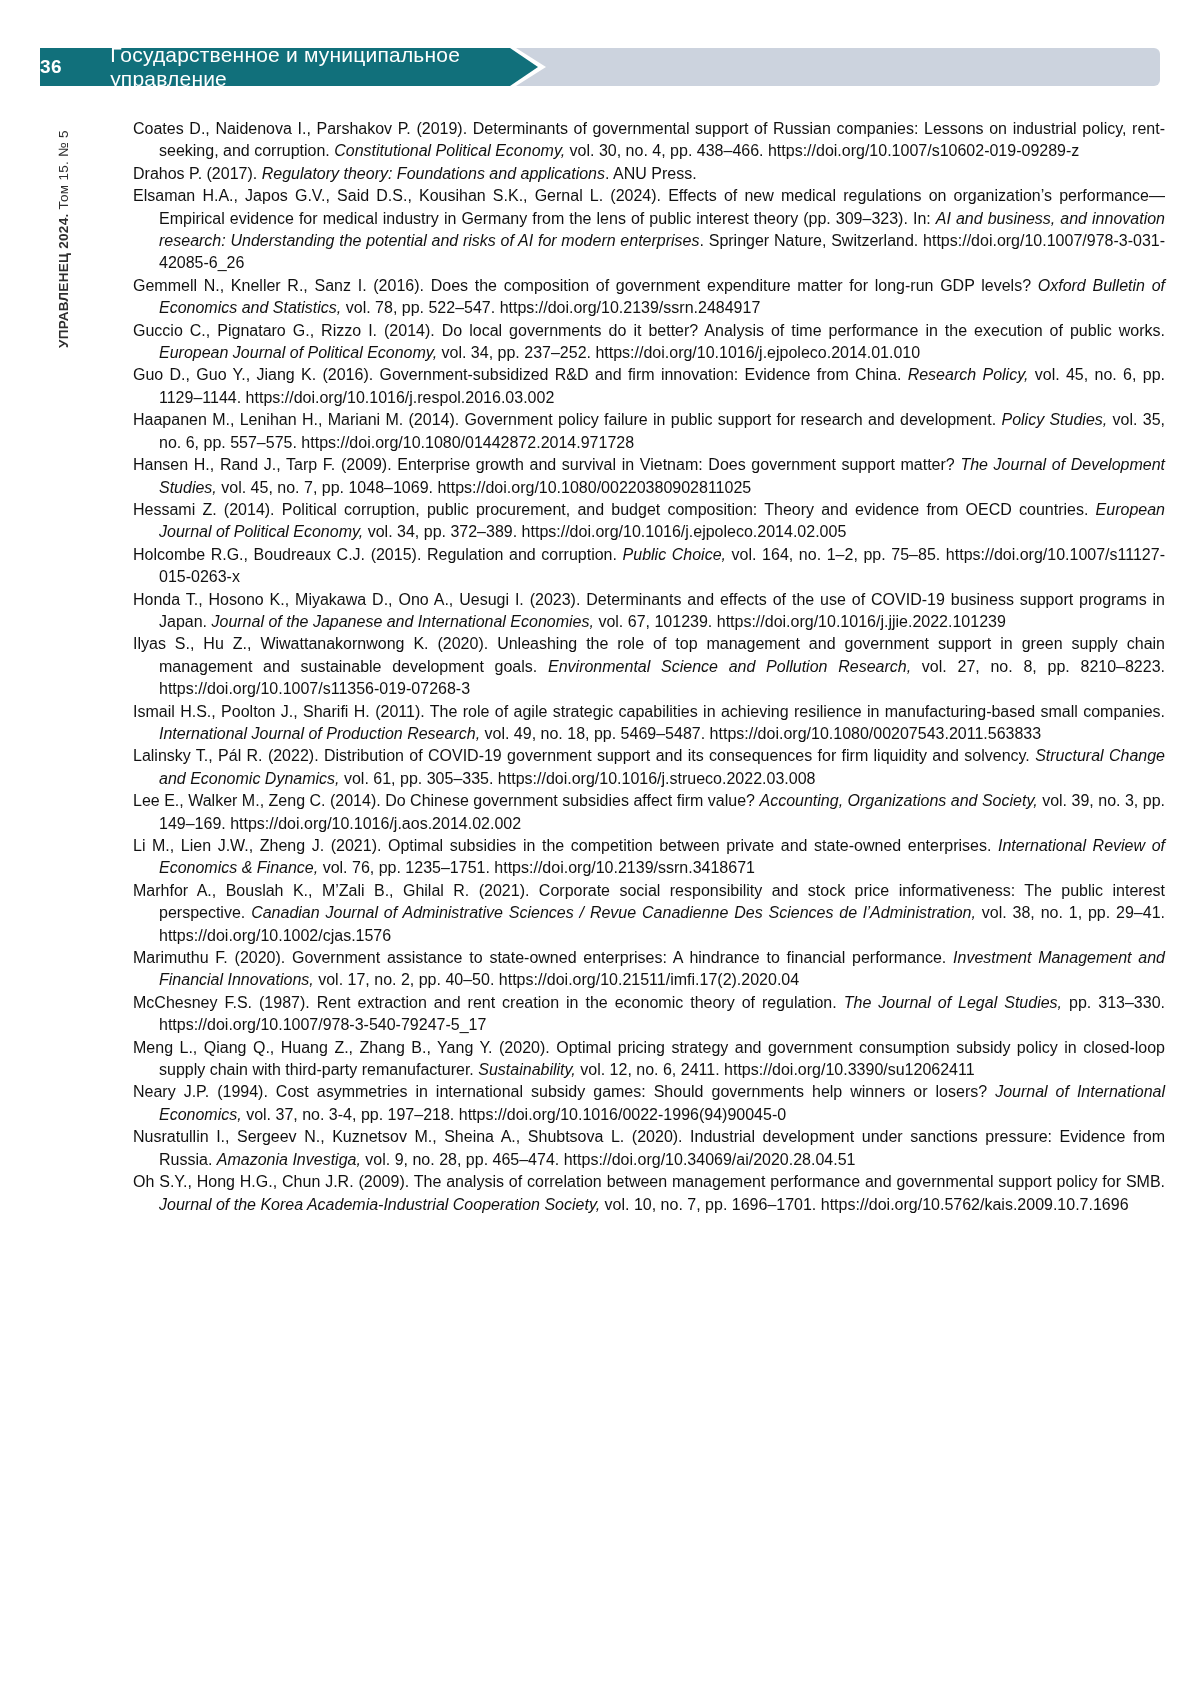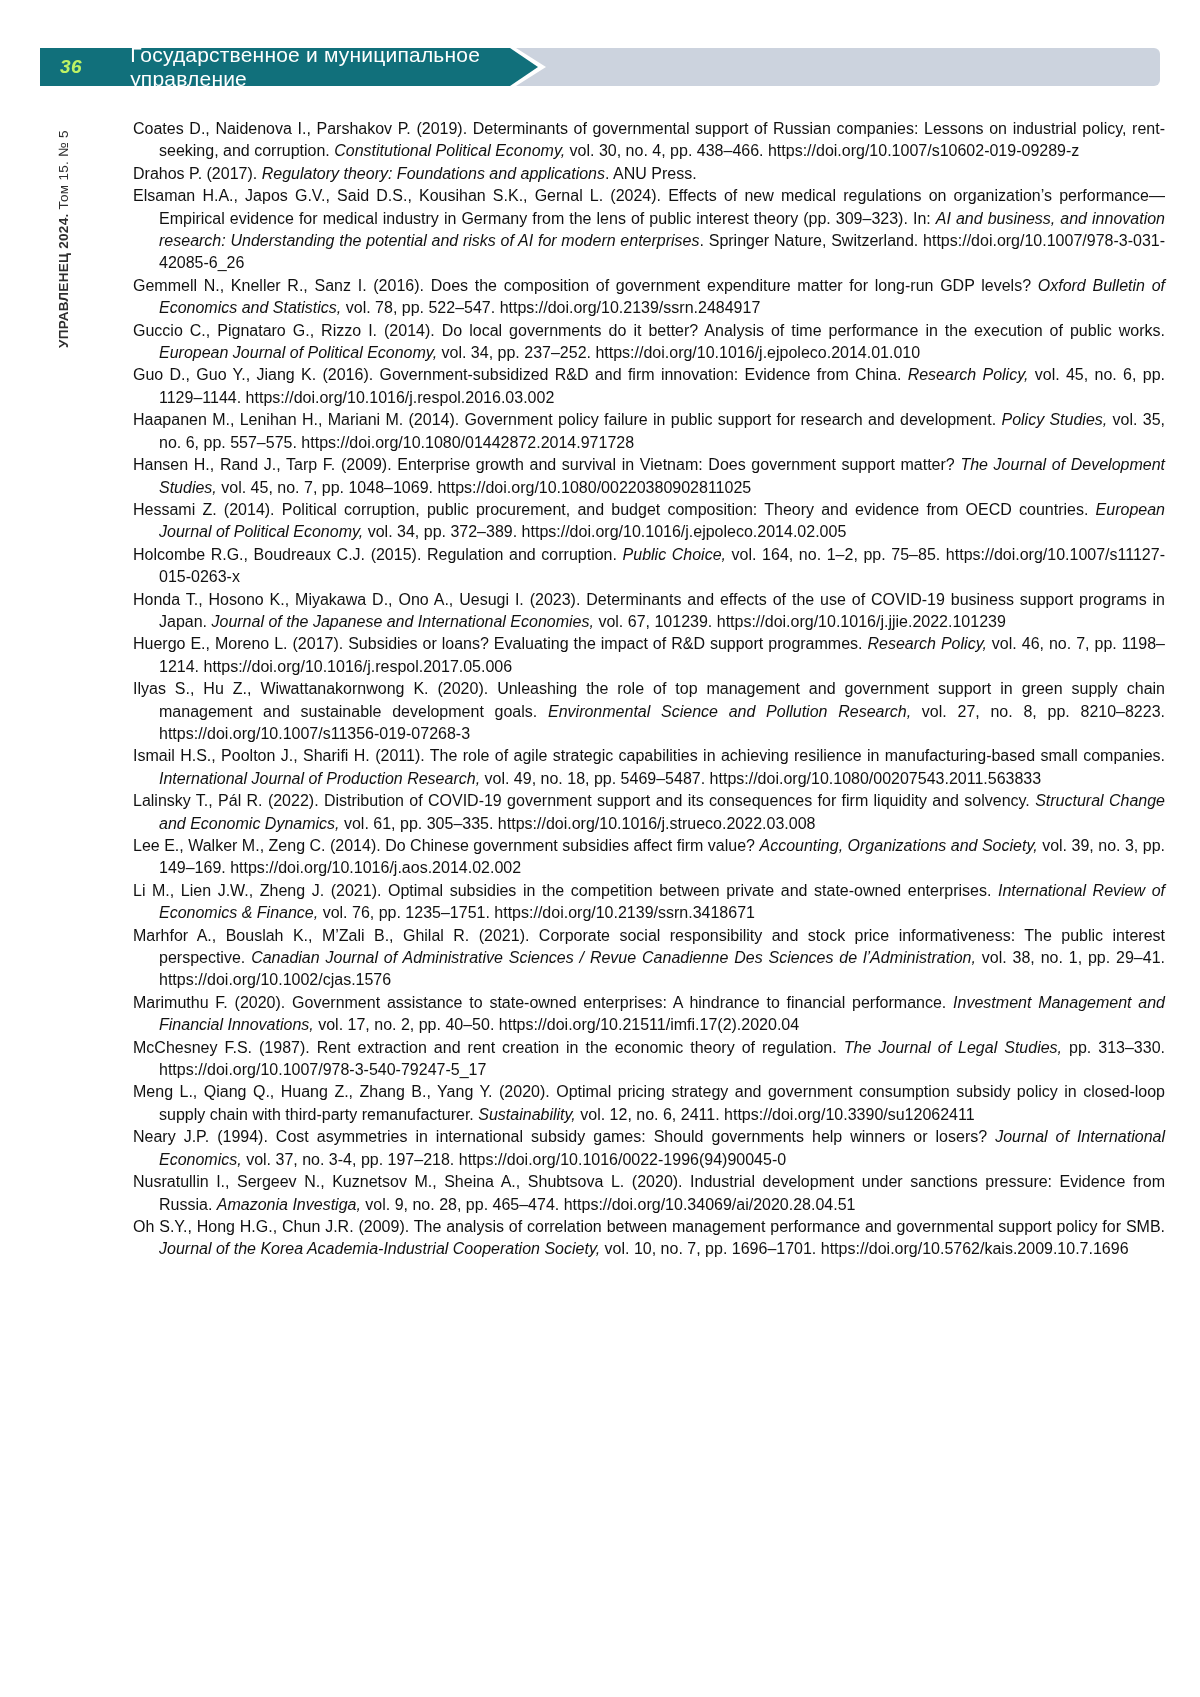--- a/index.html
+++ b/index.html
@@ -25,21 +25,21 @@
     width:506px;
     clip-path:polygon(0 0, calc(100% - 30px) 0, 100% 50%, calc(100% - 30px) 100%, 0 100%);
     background:#ffffff;
   }
   .banner-teal {
     width:498px;
     clip-path:polygon(0 0, calc(100% - 28px) 0, 100% 50%, calc(100% - 28px) 100%, 0 100%);
     display:flex; align-items:center;
   }
   .page-num {
-    color:#bef264; font-weight:bold; font-size:19px; margin-left:20px; letter-spacing:.5px;font-style:italic;
+    color:#ffffff; font-weight:bold; font-size:19px; letter-spacing:.5px;
   }
   .journal-name {
     color:#fff; font-size:21px; margin-left:48px; letter-spacing:.2px;
   }
 
   
   .sidebar-rotated {
     position:absolute;
     left:56px; top:348px;
     width:252px; height:20px;
@@ -90,21 +90,20 @@
       <p class="ref"><span>Drahos P. (2017). </span><em>Regulatory theory: Foundations and applications</em><span>. ANU Press.</span></p>
       <p class="ref"><span>Elsaman H.A., Japos G.V., Said D.S., Kousihan S.K., Gernal L. (2024). Effects of new medical regulations on organization’s performance—Empirical evidence for medical industry in Germany from the lens of public interest theory (pp. 309–323). In: </span><em>AI and business, and innovation research: Understanding the potential and risks of AI for modern enterprises</em><span>. Springer Nature, Switzerland. https://doi.org/10.1007/978-3-031-42085-6_26</span></p>
       <p class="ref"><span>Gemmell N., Kneller R., Sanz I. (2016). Does the composition of government expenditure matter for long-run GDP levels? </span><em>Oxford Bulletin of Economics and Statistics,</em><span> vol. 78, pp. 522–547. https://doi.org/10.2139/ssrn.2484917</span></p>
       <p class="ref"><span>Guccio C., Pignataro G., Rizzo I. (2014). Do local governments do it better? Analysis of time performance in the execution of public works. </span><em>European Journal of Political Economy,</em><span> vol. 34, pp. 237–252. https://doi.org/10.1016/j.ejpoleco.2014.01.010</span></p>
       <p class="ref"><span>Guo D., Guo Y., Jiang K. (2016). Government-subsidized R&amp;D and firm innovation: Evidence from China. </span><em>Research Policy,</em><span> vol. 45, no. 6, pp. 1129–1144. https://doi.org/10.1016/j.respol.2016.03.002</span></p>
       <p class="ref"><span>Haapanen M., Lenihan H., Mariani M. (2014). Government policy failure in public support for research and development. </span><em>Policy Studies,</em><span> vol. 35, no. 6, pp. 557–575. https://doi.org/10.1080/01442872.2014.971728</span></p>
       <p class="ref"><span>Hansen H., Rand J., Tarp F. (2009). Enterprise growth and survival in Vietnam: Does government support matter? </span><em>The Journal of Development Studies,</em><span> vol. 45, no. 7, pp. 1048–1069. https://doi.org/10.1080/00220380902811025</span></p>
       <p class="ref"><span>Hessami Z. (2014). Political corruption, public procurement, and budget composition: Theory and evidence from OECD countries. </span><em>European Journal of Political Economy,</em><span> vol. 34, pp. 372–389. https://doi.org/10.1016/j.ejpoleco.2014.02.005</span></p>
       <p class="ref"><span>Holcombe R.G., Boudreaux C.J. (2015). Regulation and corruption. </span><em>Public Choice,</em><span> vol. 164, no. 1–2, pp. 75–85. https://doi.org/10.1007/s11127-015-0263-x</span></p>
       <p class="ref"><span>Honda T., Hosono K., Miyakawa D., Ono A., Uesugi I. (2023). Determinants and effects of the use of COVID-19 business support programs in Japan. </span><em>Journal of the Japanese and International Economies,</em><span> vol. 67, 101239. https://doi.org/10.1016/j.jjie.2022.101239</span></p>
-      <p class="ref"><span>Huergo E., Moreno L. (2017). Subsidies or loans? Evaluating the impact of R&amp;D support programmes. </span><em>Research Policy,</em><span> vol. 46, no. 7, pp. 1198–1214. https://doi.org/10.1016/j.respol.2017.05.006</span></p>
       <p class="ref"><span>Ilyas S., Hu Z., Wiwattanakornwong K. (2020). Unleashing the role of top management and government support in green supply chain management and sustainable development goals. </span><em>Environmental Science and Pollution Research,</em><span> vol. 27, no. 8, pp. 8210–8223. https://doi.org/10.1007/s11356-019-07268-3</span></p>
       <p class="ref"><span>Ismail H.S., Poolton J., Sharifi H. (2011). The role of agile strategic capabilities in achieving resilience in manufacturing-based small companies. </span><em>International Journal of Production Research,</em><span> vol. 49, no. 18, pp. 5469–5487. https://doi.org/10.1080/00207543.2011.563833</span></p>
       <p class="ref"><span>Lalinsky T., Pál R. (2022). Distribution of COVID-19 government support and its consequences for firm liquidity and solvency. </span><em>Structural Change and Economic Dynamics,</em><span> vol. 61, pp. 305–335. https://doi.org/10.1016/j.strueco.2022.03.008</span></p>
       <p class="ref"><span>Lee E., Walker M., Zeng C. (2014). Do Chinese government subsidies affect firm value? </span><em>Accounting, Organizations and Society,</em><span> vol. 39, no. 3, pp. 149–169. https://doi.org/10.1016/j.aos.2014.02.002</span></p>
       <p class="ref"><span>Li M., Lien J.W., Zheng J. (2021). Optimal subsidies in the competition between private and state-owned enterprises. </span><em>International Review of Economics &amp; Finance,</em><span> vol. 76, pp. 1235–1751. https://doi.org/10.2139/ssrn.3418671</span></p>
       <p class="ref"><span>Marhfor A., Bouslah K., M’Zali B., Ghilal R. (2021). Corporate social responsibility and stock price informativeness: The public interest perspective. </span><em>Canadian Journal of Administrative Sciences / Revue Canadienne Des Sciences de l’Administration,</em><span> vol. 38, no. 1, pp. 29–41. https://doi.org/10.1002/cjas.1576</span></p>
       <p class="ref"><span>Marimuthu F. (2020). Government assistance to state-owned enterprises: A hindrance to financial performance. </span><em>Investment Management and Financial Innovations,</em><span> vol. 17, no. 2, pp. 40–50. https://doi.org/10.21511/imfi.17(2).2020.04</span></p>
       <p class="ref"><span>McChesney F.S. (1987). Rent extraction and rent creation in the economic theory of regulation. </span><em>The Journal of Legal Studies,</em><span> pp. 313–330. https://doi.org/10.1007/978-3-540-79247-5_17</span></p>
       <p class="ref"><span>Meng L., Qiang Q., Huang Z., Zhang B., Yang Y. (2020). Optimal pricing strategy and government consumption subsidy policy in closed-loop supply chain with third-party remanufacturer. </span><em>Sustainability,</em><span> vol. 12, no. 6, 2411. https://doi.org/10.3390/su12062411</span></p>
       <p class="ref"><span>Neary J.P. (1994). Cost asymmetries in international subsidy games: Should governments help winners or losers? </span><em>Journal of International Economics,</em><span> vol. 37, no. 3-4, pp. 197–218. https://doi.org/10.1016/0022-1996(94)90045-0</span></p>

